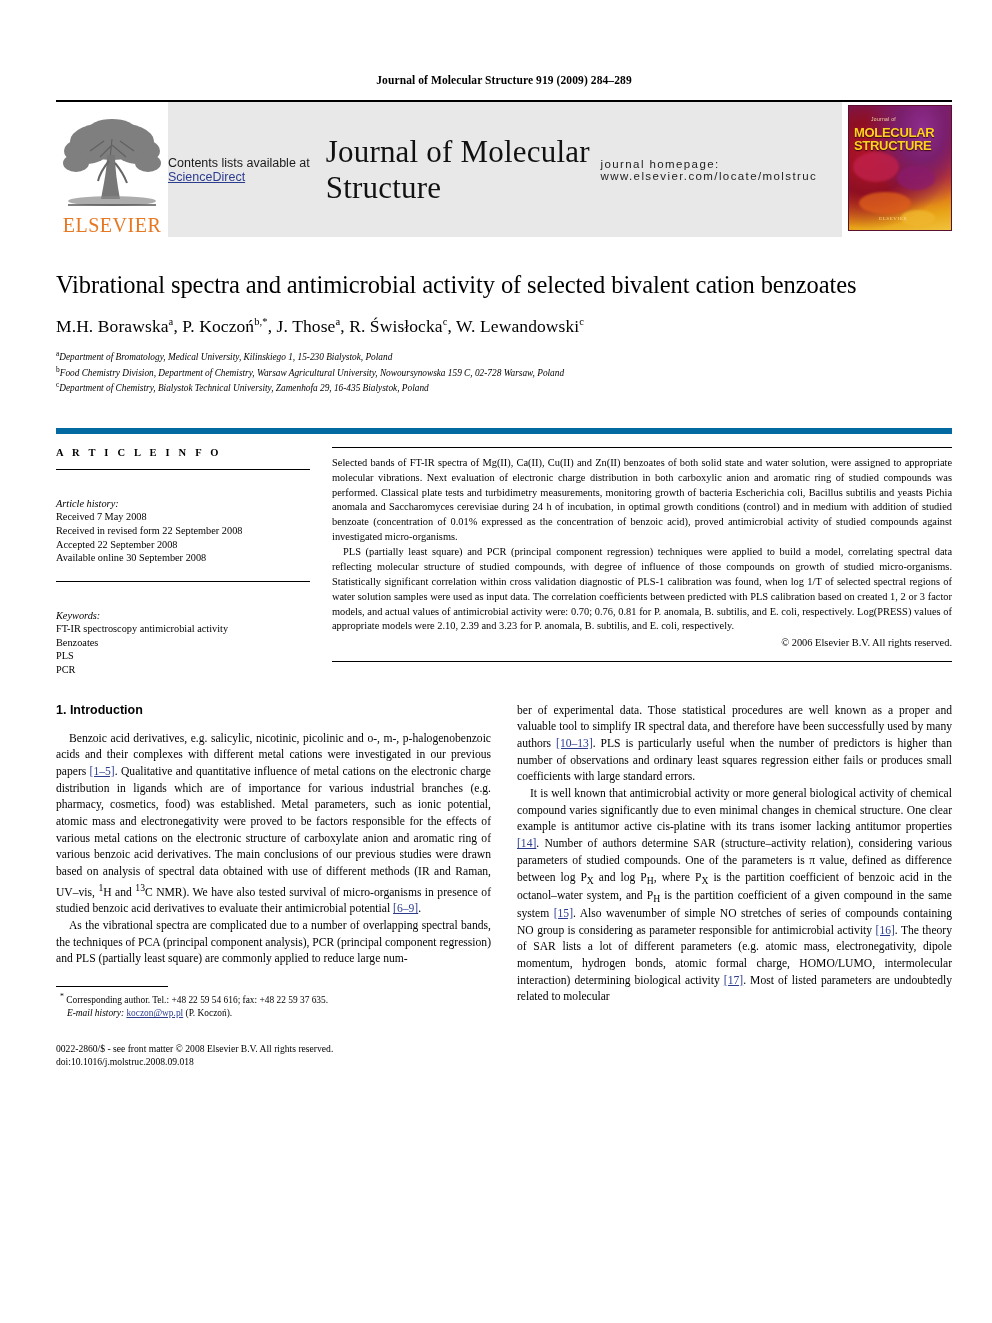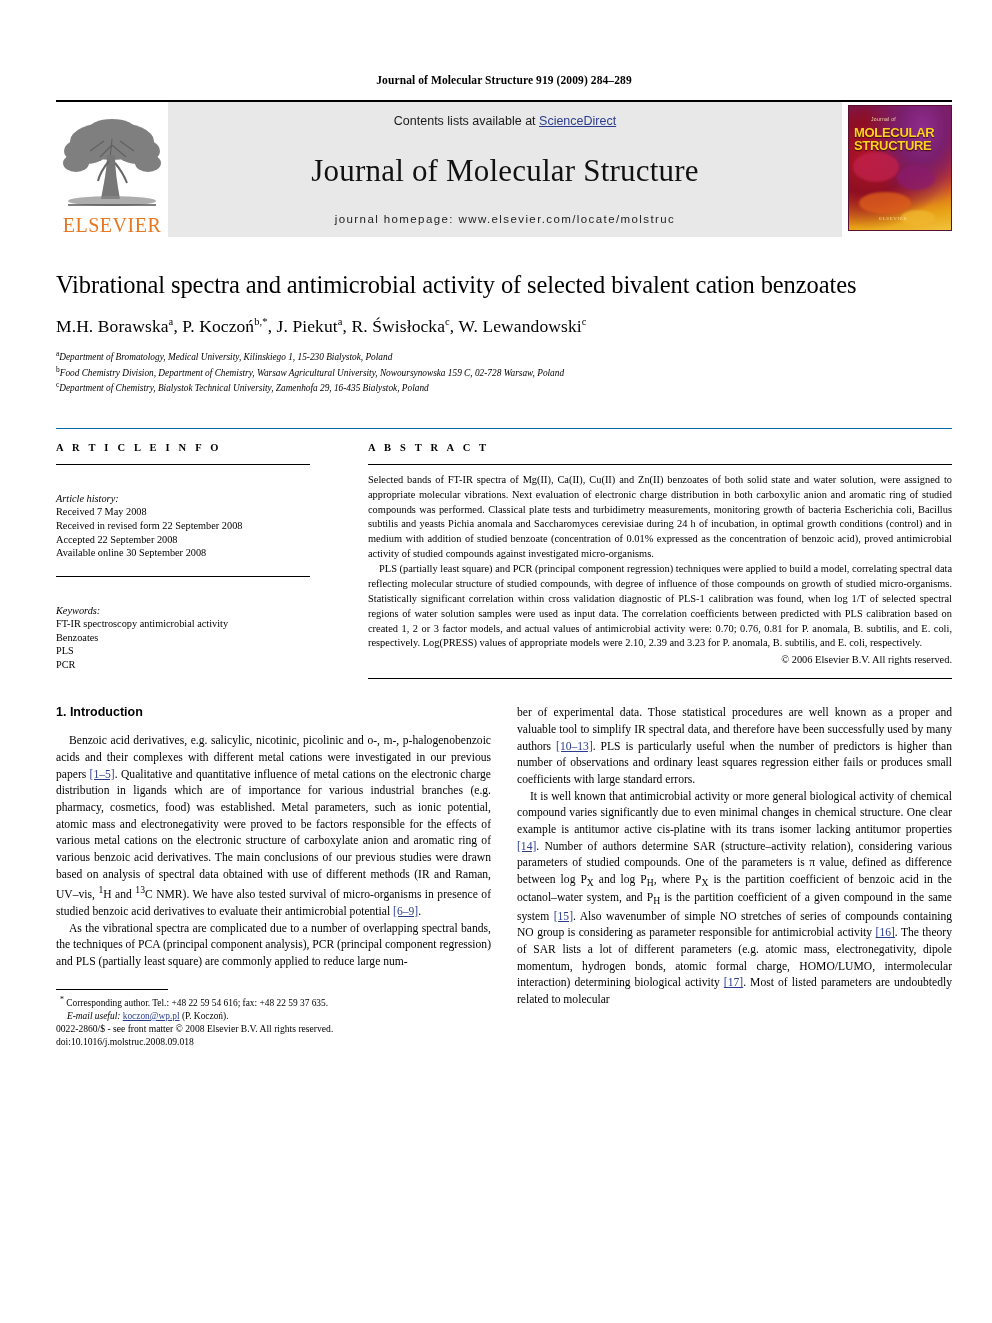--- a/index.html
+++ b/index.html
@@ -58,21 +58,20 @@
     font-size: 20px;
     letter-spacing: 0.5px;
     line-height: 1;
     padding-bottom: 2px;
     font-weight: 400;
   }
   .journal-band {
     flex: 1 1 auto;
     background: #e8e8e8;
     display: flex;
-    flex-direction: column;
     justify-content: space-between;
     align-items: center;
     padding: 12px 0 12px 0;
     box-sizing: border-box;
   }
   .contents-line {
     font-family: "Liberation Sans", sans-serif;
     font-size: 12.5px;
     color: #1a1a1a;
   }
@@ -167,24 +166,23 @@
     margin-top: 12px;
     font-size: 9.3px;
     font-style: italic;
     line-height: 1.45;
   }
   .affiliations sup { font-style: normal; font-size: 7.4px; }
 
   
   .info-abstract {
     margin: 32px 48px 0 48px;
-    border-top: 1px solid #0369a1;
+    border-top: 6px solid #0369a1;
     display: flex;
     padding-top: 13px;
-    gap: 36px;
   }
   .col-info { flex: 0 0 276px; padding-right: 22px; box-sizing: border-box; }
   .col-abstract { flex: 1 1 auto; }
   .sec-heading {
     font-family: "Liberation Serif", serif;
     font-weight: bold;
     font-size: 10.5px;
     letter-spacing: 3.2px;
     margin-bottom: 11px;
   }
@@ -231,20 +229,21 @@
   .footnote-rule { width: 112px; border-top: 1px solid #000; margin-bottom: 5px; }
   .footnote {
     font-size: 9.4px;
     line-height: 1.4;
     padding-left: 11px;
     text-indent: -7px;
   }
   .footnote .em { font-style: italic; }
   .mail-link { color: #2b3c8f; }
   .imprint {
+    margin-top: 22px;
     font-size: 9.6px;
     line-height: 1.35;
   }
 </style>
 </head>
 <body>
 
 <div class="page">
 
   <div class="running-head">Journal of Molecular Structure 919 (2009) 284–289</div>
@@ -298,21 +297,21 @@
       </div>
     </div>
   </div>
 
   <div class="title-block">
     <h1 class="article-title">Vibrational spectra and antimicrobial activity of selected bivalent cation benzoates</h1>
 
     <div class="authors">
       <span><span>M.H. Borawska</span><sup>a</sup></span>,
       <span><span>P. Koczoń</span><sup>b,*</sup></span>,
-      <span><span>J. Piekut</span><sup>a</sup></span>,
+      <span><span>J. Those</span><sup>a</sup></span>,
       <span><span>R. Świsłocka</span><sup>c</sup></span>,
       <span><span>W. Lewandowski</span><sup>c</sup></span>
     </div>
 
     <div class="affiliations">
       <div><sup>a</sup><span>Department of Bromatology, Medical University, Kilinskiego 1, 15-230 Bialystok, Poland</span></div>
       <div><sup>b</sup><span>Food Chemistry Division, Department of Chemistry, Warsaw Agricultural University, Nowoursynowska 159 C, 02-728 Warsaw, Poland</span></div>
       <div><sup>c</sup><span>Department of Chemistry, Bialystok Technical University, Zamenhofa 29, 16-435 Bialystok, Poland</span></div>
     </div>
   </div>
@@ -333,21 +332,20 @@
       <div class="info-group">
         <div class="lab">Keywords:</div>
         <div>FT-IR spectroscopy antimicrobial activity</div>
         <div>Benzoates</div>
         <div>PLS</div>
         <div>PCR</div>
       </div>
     </div>
 
     <div class="col-abstract">
-      <div class="sec-heading">A B S T R A C T</div>
       <div class="rule"></div>
       <div class="abstract-body">
         <p>Selected bands of FT-IR spectra of Mg(II), Ca(II), Cu(II) and Zn(II) benzoates of both solid state and water solution, were assigned to appropriate molecular vibrations. Next evaluation of electronic charge distribution in both carboxylic anion and aromatic ring of studied compounds was performed. Classical plate tests and turbidimetry measurements, monitoring growth of bacteria Escherichia coli, Bacillus subtilis and yeasts Pichia anomala and Saccharomyces cerevisiae during 24 h of incubation, in optimal growth conditions (control) and in medium with addition of studied benzoate (concentration of 0.01% expressed as the concentration of benzoic acid), proved antimicrobial activity of studied compounds against investigated micro-organisms.</p>
         <p>PLS (partially least square) and PCR (principal component regression) techniques were applied to build a model, correlating spectral data reflecting molecular structure of studied compounds, with degree of influence of those compounds on growth of studied micro-organisms. Statistically significant correlation within cross validation diagnostic of PLS-1 calibration was found, when log 1/T of selected spectral regions of water solution samples were used as input data. The correlation coefficients between predicted with PLS calibration based on created 1, 2 or 3 factor models, and actual values of antimicrobial activity were: 0.70; 0.76, 0.81 for P. anomala, B. subtilis, and E. coli, respectively. Log(PRESS) values of appropriate models were 2.10, 2.39 and 3.23 for P. anomala, B. subtilis, and E. coli, respectively.</p>
         <div class="copyright-line">© 2006 Elsevier B.V. All rights reserved.</div>
       </div>
       <div class="abstract-rule"></div>
     </div>
   </div>
 
@@ -357,21 +355,21 @@
       <div class="sec-num">1. Introduction</div>
       <div class="bodytext">
         <p><span>Benzoic acid derivatives, e.g. salicylic, nicotinic, picolinic and o-, m-, p-halogenobenzoic acids and their complexes with different metal cations were investigated in our previous papers </span><a class="cite" href="#">[1–5]</a><span>. Qualitative and quantitative influence of metal cations on the electronic charge distribution in ligands which are of importance for various industrial branches (e.g. pharmacy, cosmetics, food) was established. Metal parameters, such as ionic potential, atomic mass and electronegativity were proved to be factors responsible for the effects of various metal cations on the electronic structure of carboxylate anion and aromatic ring of various benzoic acid derivatives. The main conclusions of our previous studies were drawn based on analysis of spectral data obtained with use of different methods (IR and Raman, UV–vis, </span><sup>1</sup><span>H and </span><sup>13</sup><span>C NMR). We have also tested survival of micro-organisms in presence of studied benzoic acid derivatives to evaluate their antimicrobial potential </span><a class="cite" href="#">[6–9]</a><span>.</span></p>
         <p>As the vibrational spectra are complicated due to a number of overlapping spectral bands, the techniques of PCA (principal component analysis), PCR (principal component regression) and PLS (partially least square) are commonly applied to reduce large num-</p>
       </div>
 
       <div class="footnote-area">
         <div class="footnote-rule"></div>
         <div class="footnote">
           <sup>*</sup><span> Corresponding author. Tel.: +48 22 59 54 616; fax: +48 22 59 37 635.</span><br>
-          <span class="em">E-mail useful:</span>
+          <span class="em">E-mail history:</span>
           <a class="mail-link" href="#">koczon@wp.pl</a><span> (P. Koczoń).</span>
         </div>
         <div class="imprint">
           <div>0022-2860/$ - see front matter © 2008 Elsevier B.V. All rights reserved.</div>
           <div>doi:10.1016/j.molstruc.2008.09.018</div>
         </div>
       </div>
     </div>
 
     <div class="bcol">

